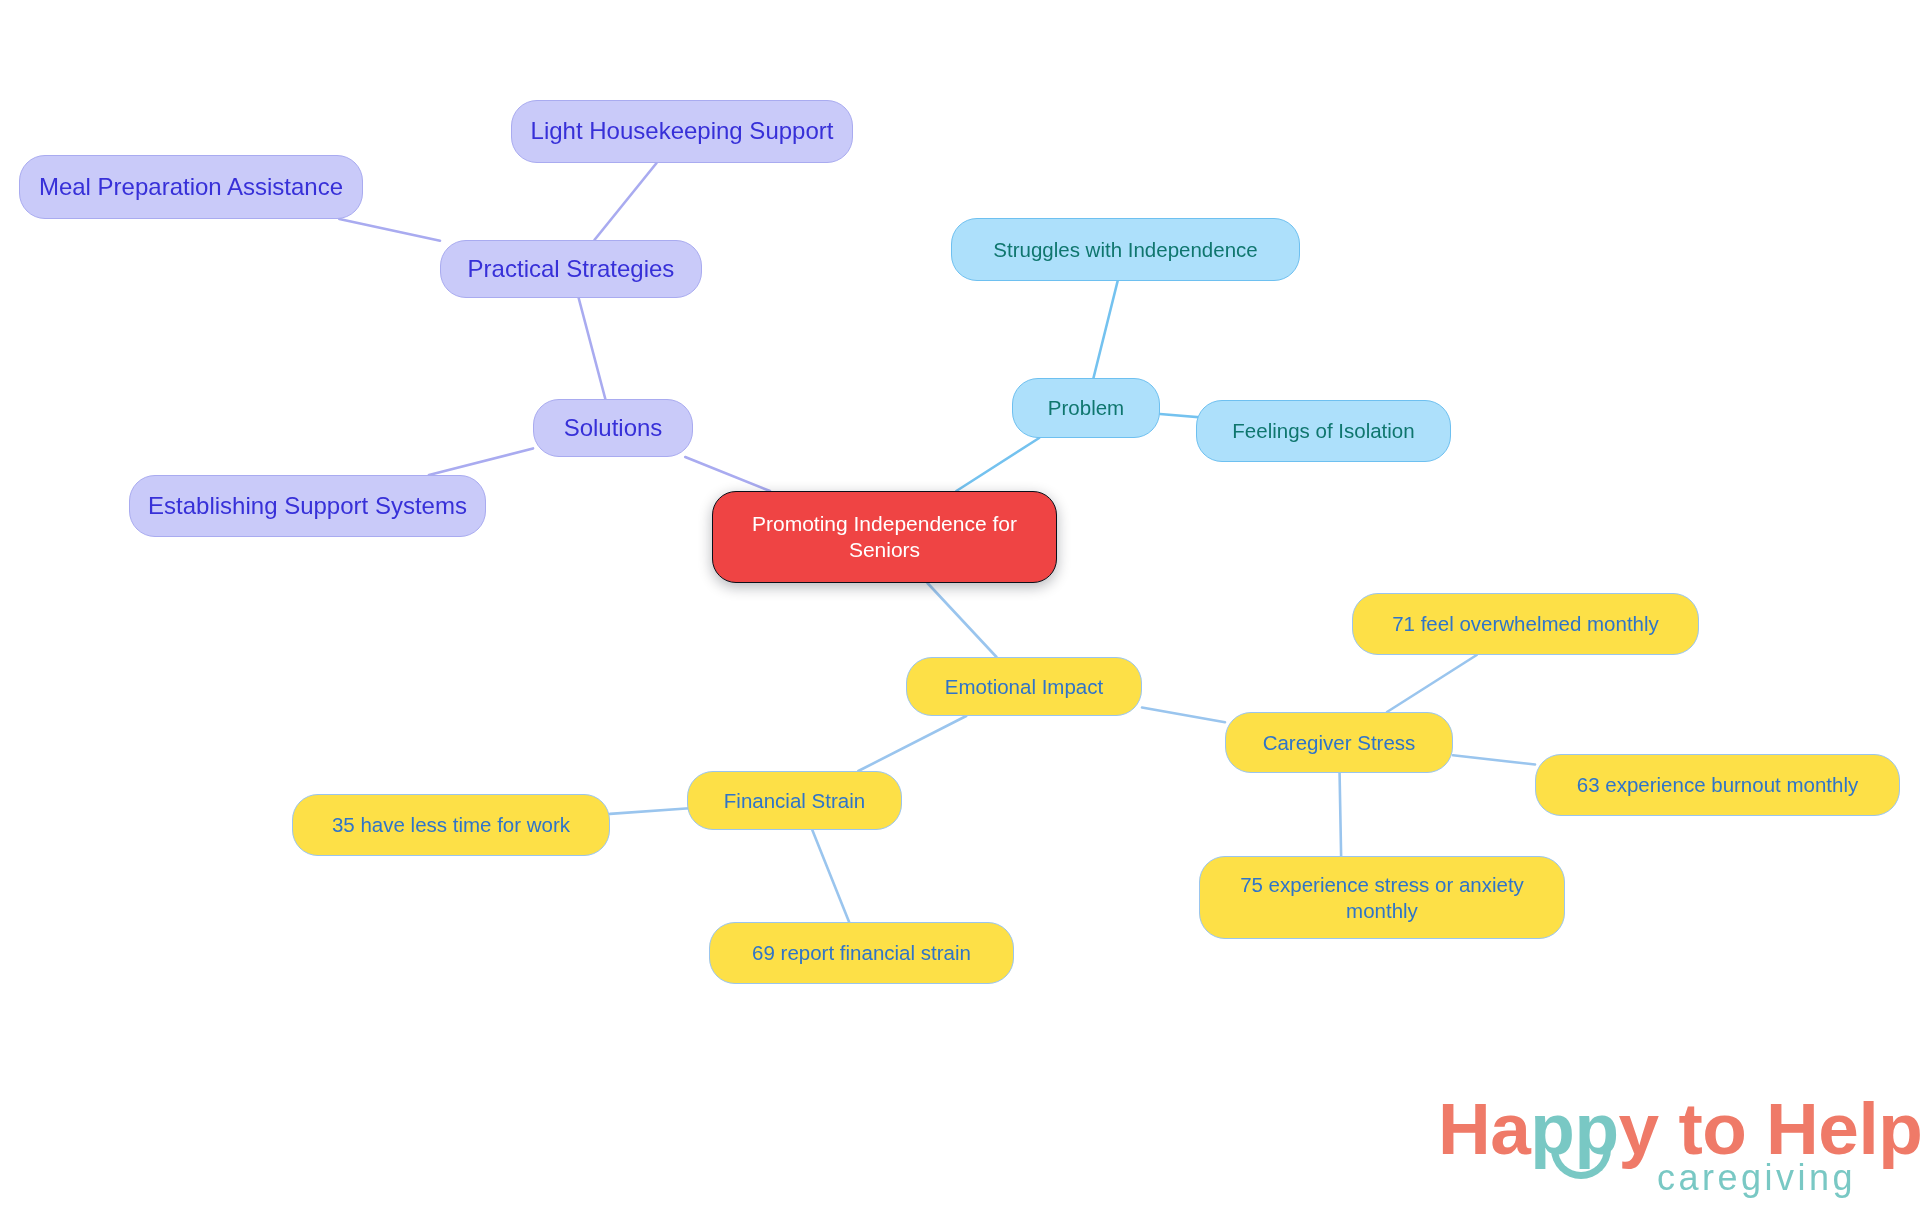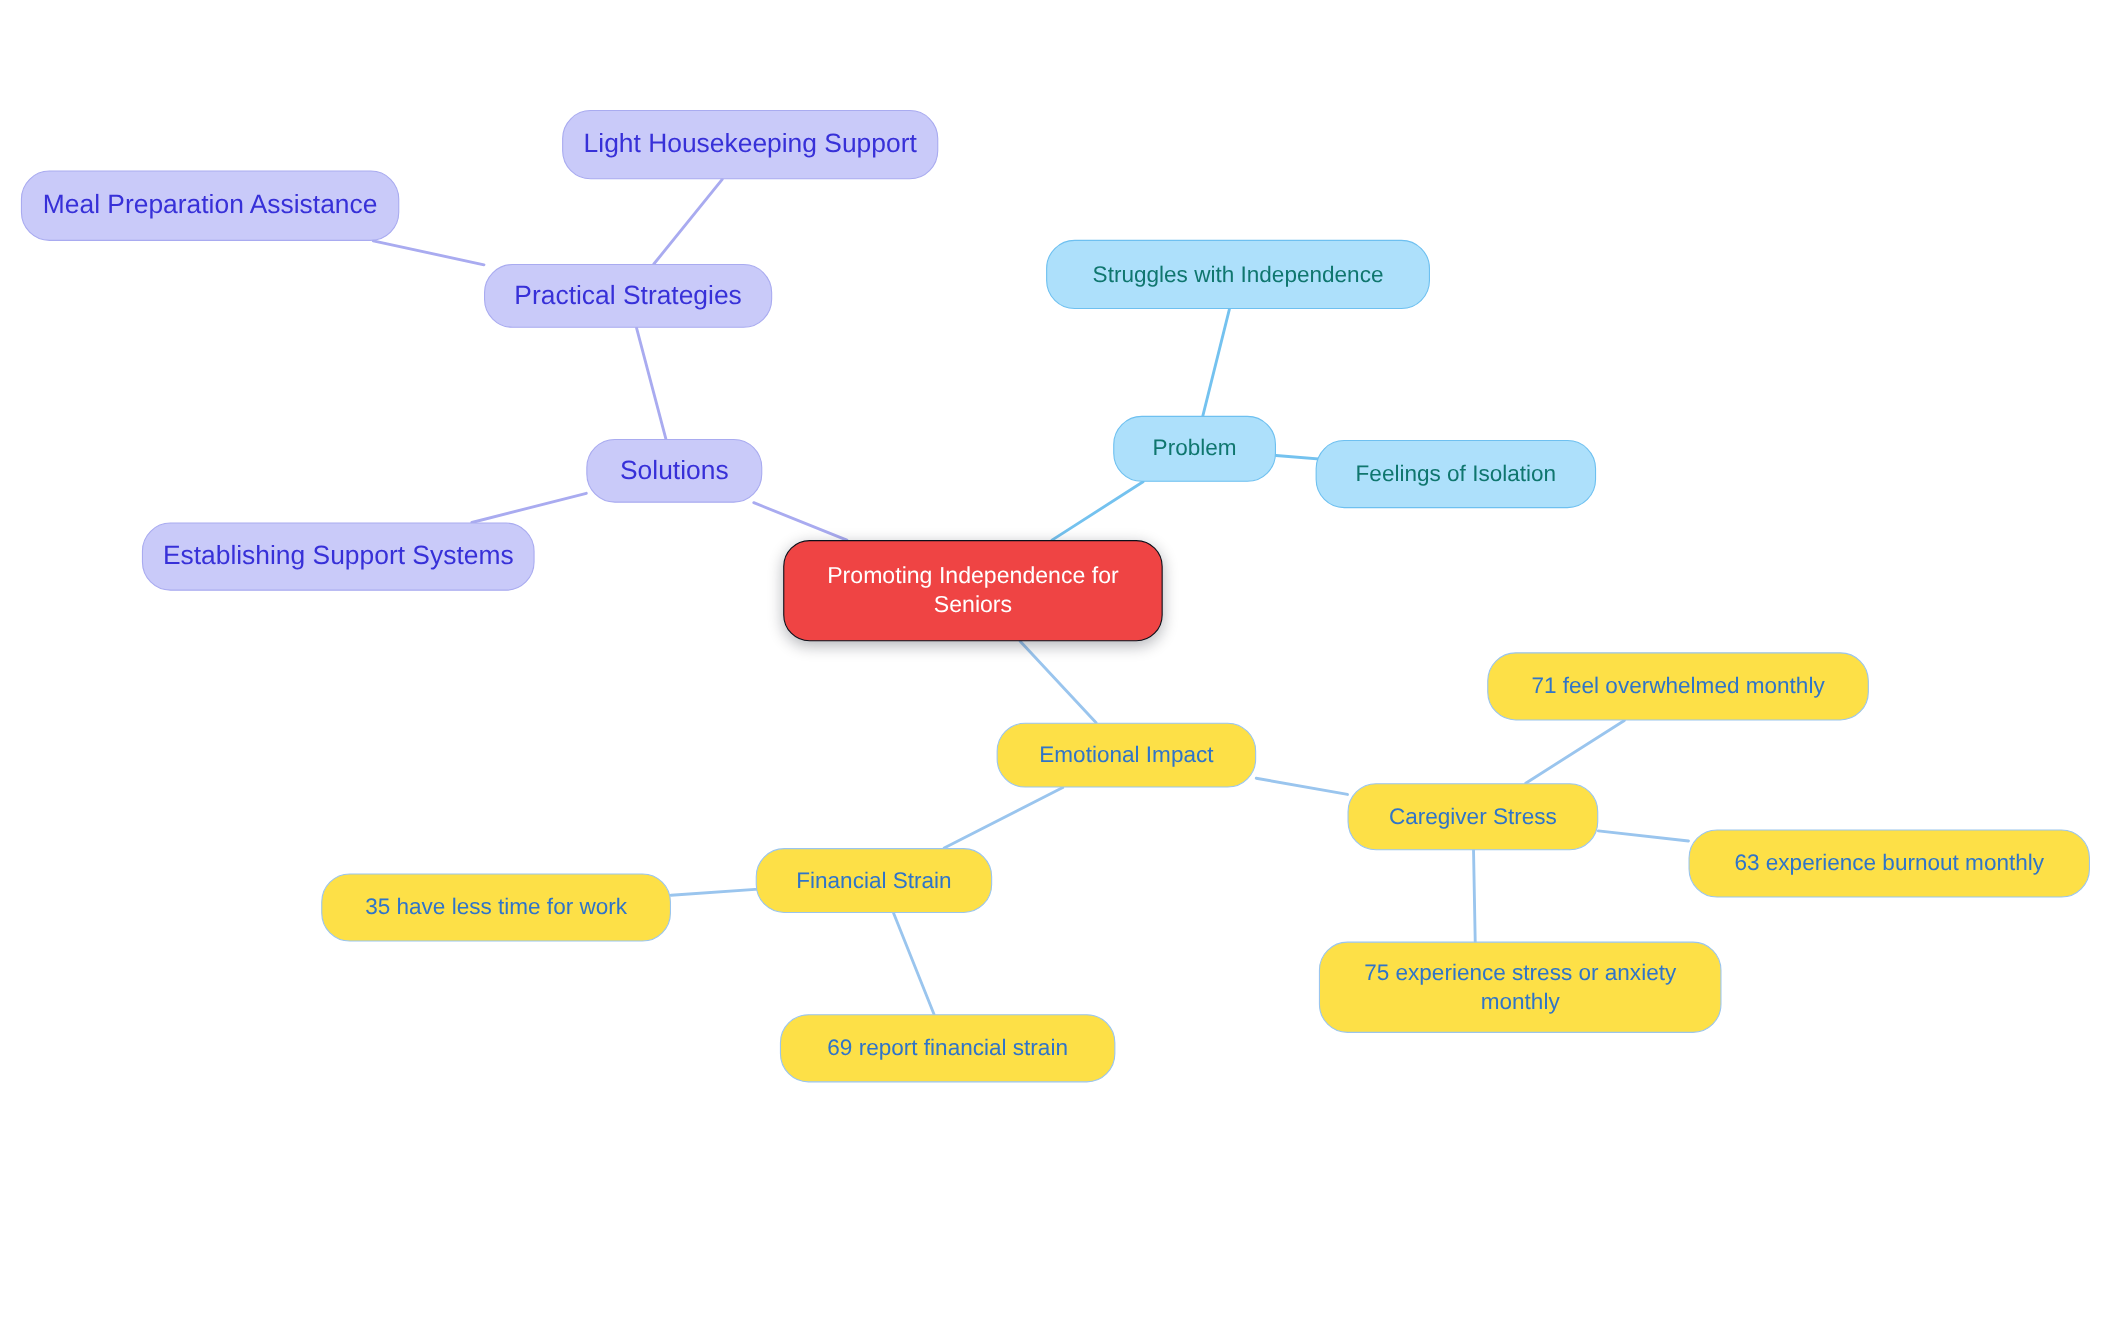--- a/index.html
+++ b/index.html
@@ -160,14 +160,19 @@
       <div class="node node-blue" style="left: 687px; top: 771px; width: 215px; height: 59px;">Financial Strain</div>
       <div class="node node-blue" style="left: 292px; top: 794px; width: 318px; height: 62px;">35 have less time for work</div>
       <div class="node node-blue" style="left: 709px; top: 922px; width: 305px; height: 62px;">69 report financial strain</div>
       <div class="node node-blue" style="left: 1225px; top: 712px; width: 228px; height: 61px;">Caregiver Stress</div>
       <div class="node node-blue" style="left: 1352px; top: 593px; width: 347px; height: 62px;">71 feel overwhelmed monthly</div>
       <div class="node node-blue" style="left: 1535px; top: 754px; width: 365px; height: 62px;">63 experience burnout monthly</div>
       <div class="node node-blue" style="left: 1159px; top: 856px; width: 366px; height: 83px; margin-left: 40px;">75 experience stress or anxiety
 monthly</div>
     </div>
 
+  <div class="logo">
+    <div class="logo-main"><span>Ha</span><span class="logo-pp">pp</span><span>y to Help</span></div>
+    <div class="logo-smile"></div>
+    <div class="logo-sub">caregiving</div>
+  </div>
 
 </div>
 
 </body></html>

